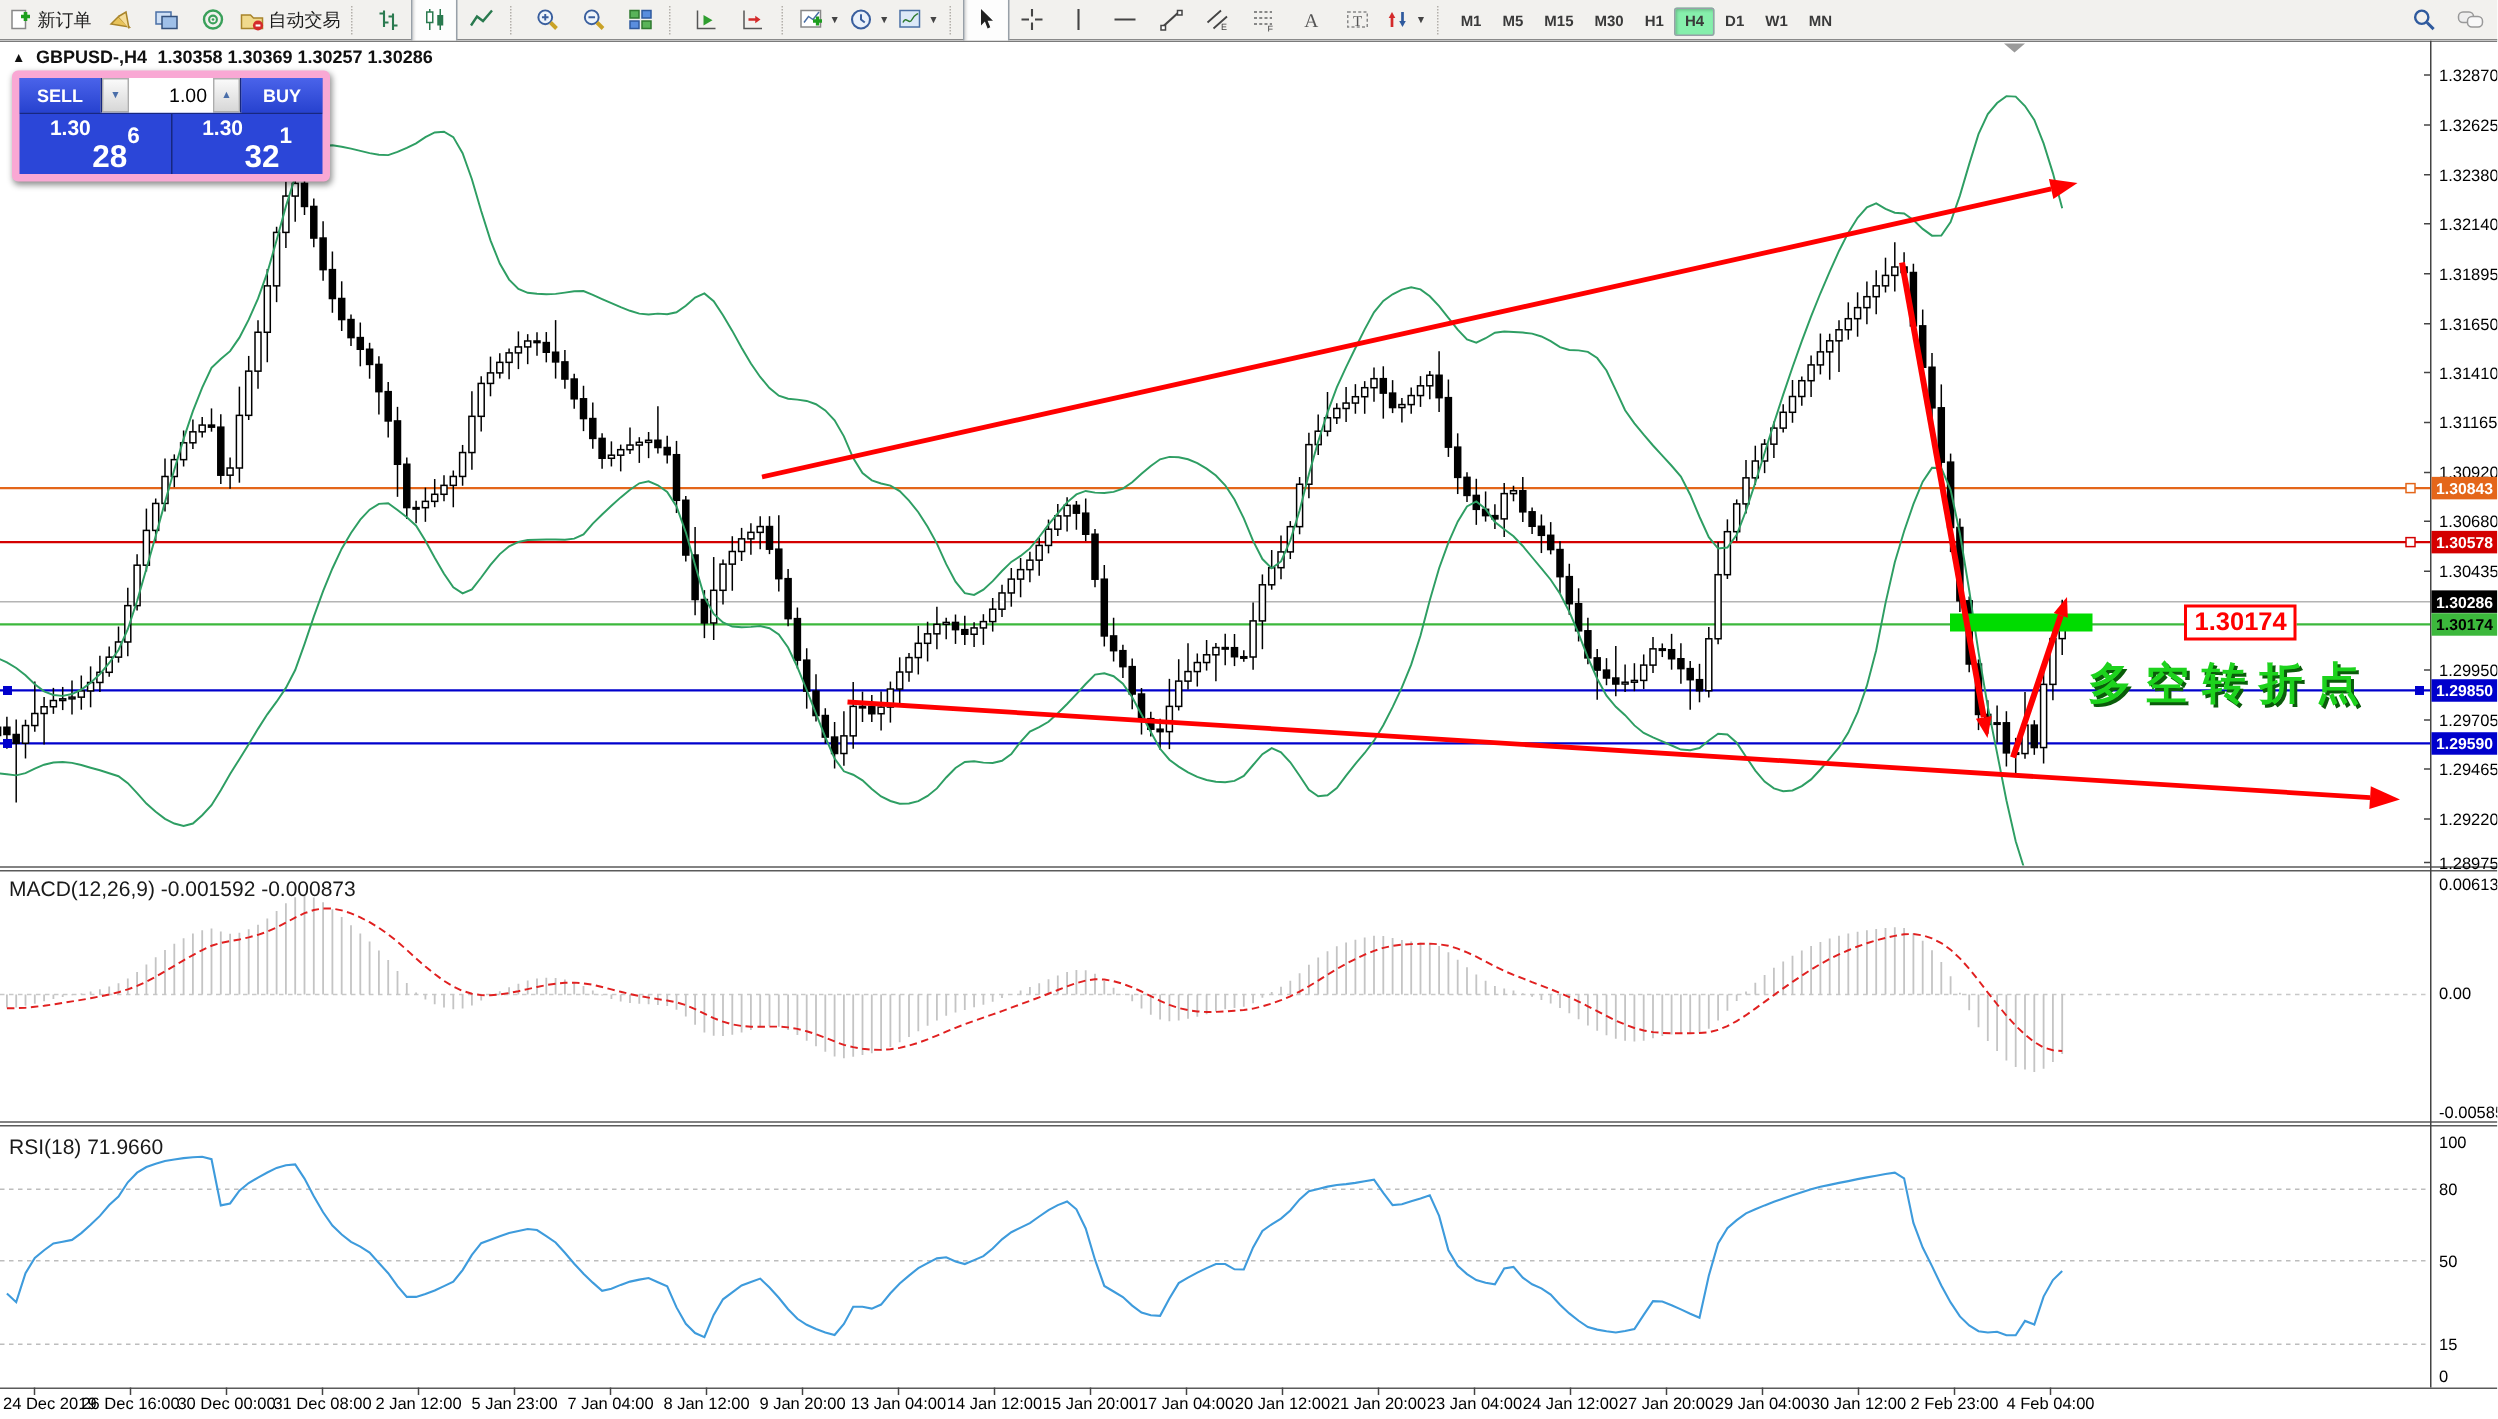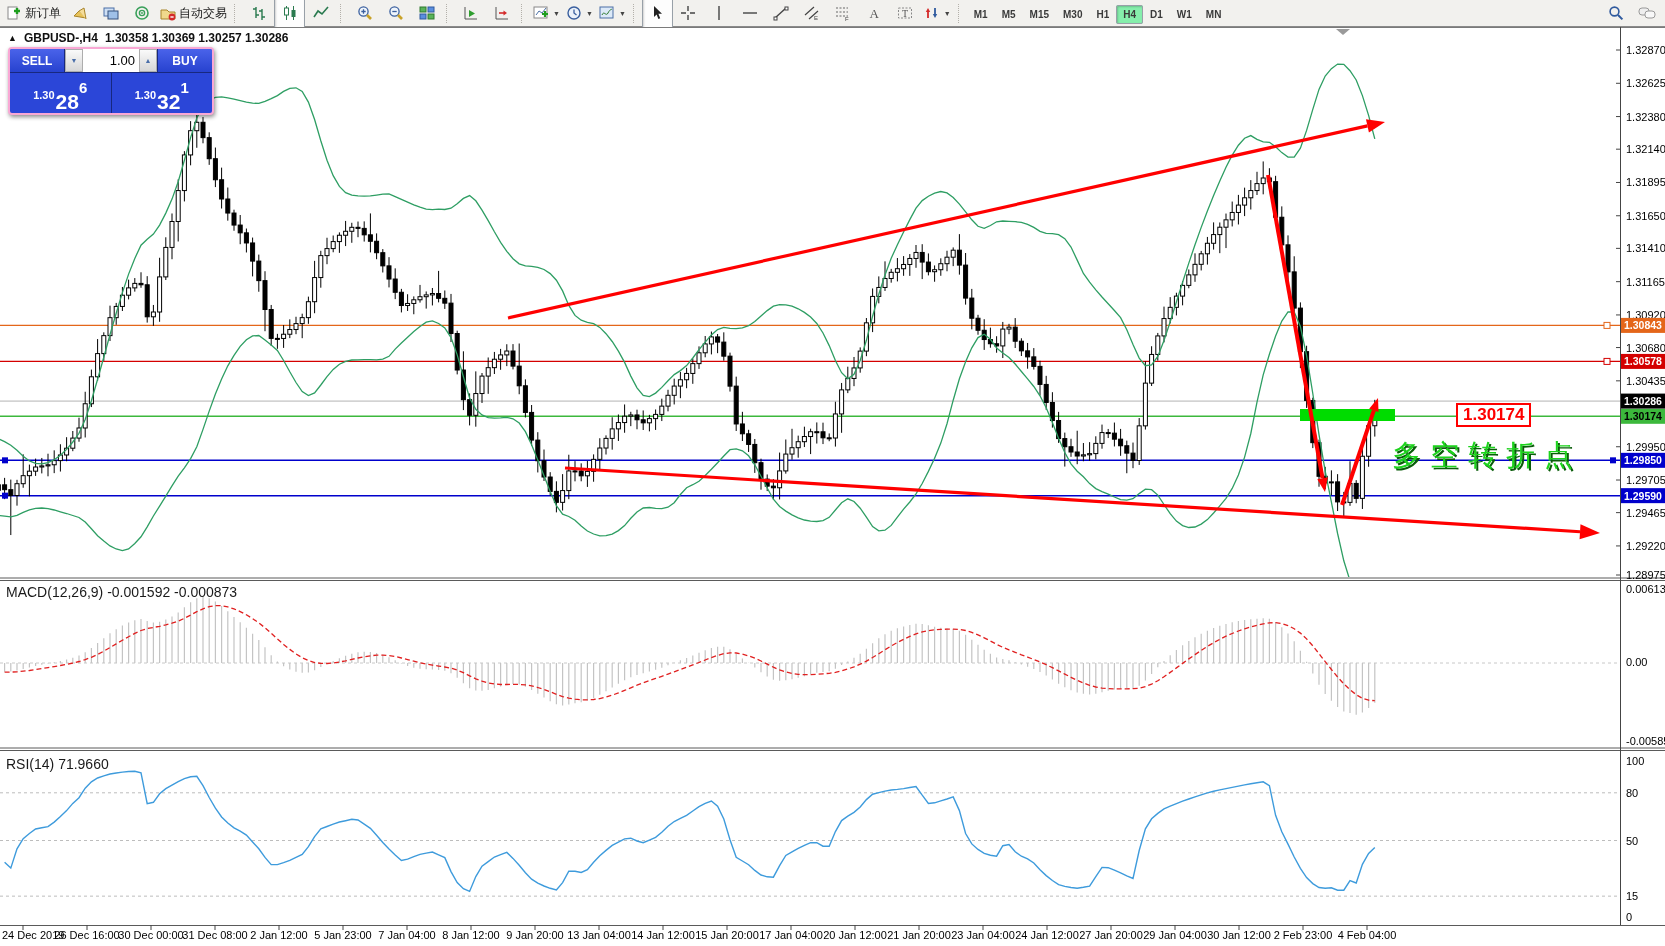--- a/index.html
+++ b/index.html
@@ -18,40 +18,40 @@
   .tfbtn.active{background:#86efac;border-color:#98a0a8;box-shadow:inset 1px 1px 2px rgba(0,0,0,.2)}
   .toolbar .right{margin-left:auto;display:flex;align-items:center}
   
   .chartwrap{position:relative;width:1665px;height:919px;background:#fff}
   #chart-svg{position:absolute;left:0;top:0}
   .chart-title{position:absolute;left:8px;top:4px;z-index:5;font-size:12px;font-weight:700;color:#101010;
     display:flex;align-items:center;gap:7px}
   .collapse{font-size:9px;color:#101010}
   
   .oneclick{position:absolute;left:8px;top:20px;width:202px;z-index:6;border-radius:4px;overflow:hidden;
-    background:#2b46d8;border:2px solid #f9a8d4;box-shadow:1px 2px 4px rgba(0,0,0,.45)}
+    background:#2b46d8;border:5px solid #f9a8d4;box-shadow:1px 2px 4px rgba(0,0,0,.45)}
   .oc-top{display:flex;height:23px;align-items:stretch}
   .oc-btn{width:54px;color:#fff;font-size:12px;font-weight:700;display:flex;align-items:center;justify-content:center;
     background:linear-gradient(#4a63ea,#2742cf)}
   .oc-vol{flex:1;display:flex;background:#fff;border-left:1px solid #18287f;border-right:1px solid #18287f}
   .oc-spin{width:16px;display:flex;align-items:center;justify-content:center;
     background:linear-gradient(#fafafa,#d7d7d7);border:1px solid #adadad;color:#4a6ea9;font-size:7px}
   .oc-volval{flex:1;display:flex;align-items:center;justify-content:flex-end;padding-right:4px;
     font-size:13px;color:#000;background:#fff}
   .oc-prices{display:flex;height:40px;border-top:1px solid #18287f}
   .oc-price{flex:1;display:flex;align-items:flex-end;justify-content:center;color:#fff;padding-bottom:2px}
   .oc-price.sell{border-right:1px solid #16277f}
-  .pp{font-size:11px;font-weight:700;margin:0 1px 10px 0}
+  .pp{font-size:14px;font-weight:700;margin:0 1px 21px 0}
   .pb{font-size:21px;font-weight:700;line-height:.88}
   .ps{font-size:15px;font-weight:700;align-self:flex-start;margin-top:6px}
   
   .ind-label{position:absolute;z-index:4;font-size:14px;color:#1a1a1a}
   .macd-label{left:6px;top:557px}
   .rsi-label{left:6px;top:729px}
-  .cn-note{position:absolute;left:1392px;top:409px;z-index:4;font-size:29px;font-weight:400;
+  .cn-note{position:absolute;left:1392px;top:409px;z-index:4;font-size:29px;font-weight:700;
     color:#1dd31d;letter-spacing:9px;text-shadow:2px 2px 0 #0a5c0a}
   .price-note{position:absolute;left:1456px;top:376px;z-index:4;border:2px solid #f00;color:#f00;
     background:#fff;font-size:17px;font-weight:700;line-height:20px;padding:0 5px}
   .ticon{display:block}
 </style>
 </head>
 <body>
 
 <div class="app">
 
@@ -1187,20 +1187,20 @@
           <span class="ps">1</span>
         </div>
       </div>
     </div>
 
     <div class="ind-label macd-label">
       <span>MACD(12,26,9)</span>
       <span>-0.001592 -0.000873</span>
     </div>
     <div class="ind-label rsi-label">
-      <span>RSI(14)</span>
+      <span>RSI(18)</span>
       <span>71.9660</span>
     </div>
 
     <div class="price-note">1.30174</div>
     <div class="cn-note">多空转折点</div>
   </div>
 </div>
 
 </body></html>

